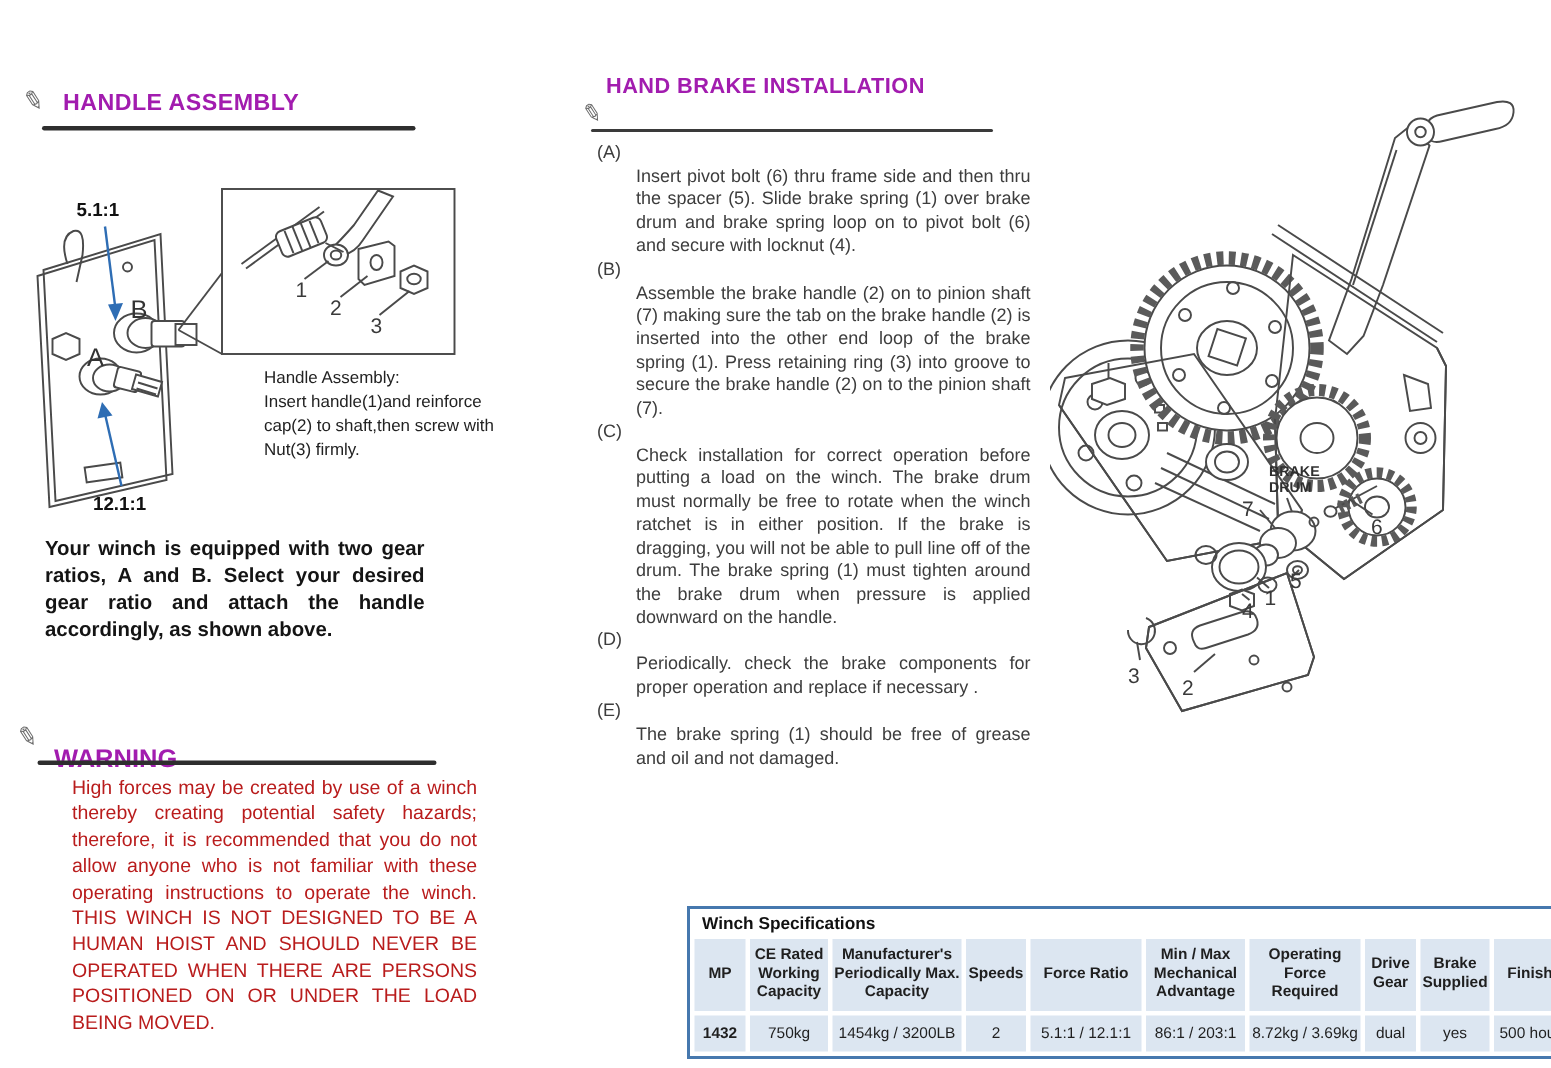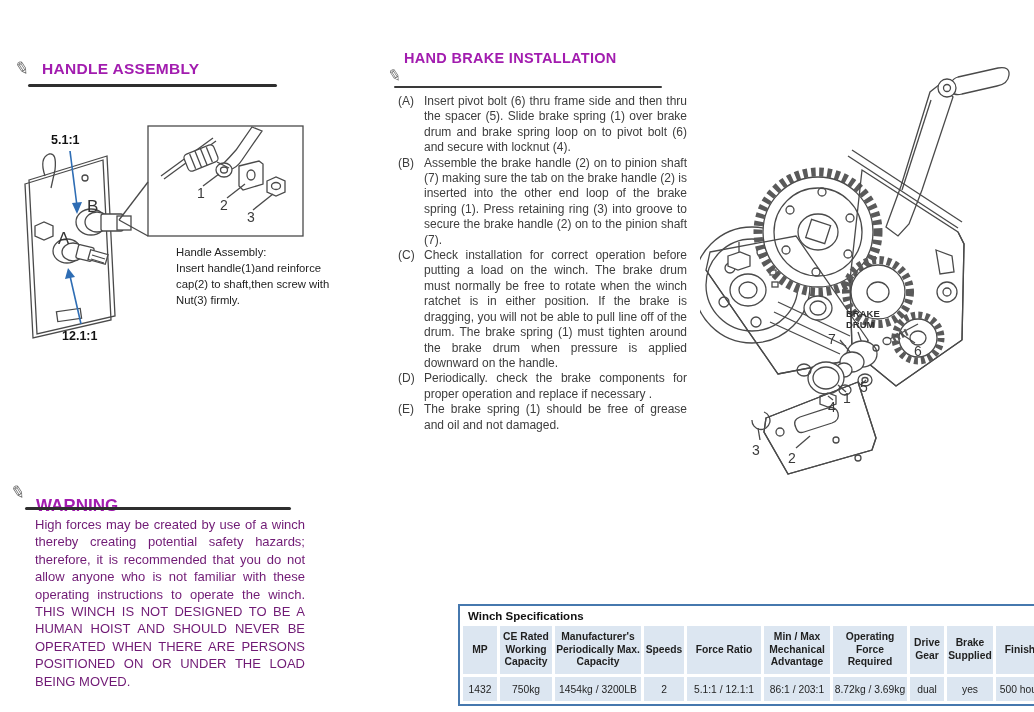--- a/index.html
+++ b/index.html
@@ -4,38 +4,38 @@
 <style>
   html,body{margin:0;padding:0;background:#e9e9e9;}
   .page{position:relative;width:1034px;height:712px;background:#ffffff;overflow:hidden;
         font-family:"Liberation Sans","DejaVu Sans",sans-serif;color:#2b2b2b;}
   .abs{position:absolute;}
   
   .h-title{font-weight:bold;color:#a21caf;white-space:nowrap;}
   .rule{position:absolute;background:#2e2e2e;border-radius:2px;}
   .pencil{position:absolute;color:#6b6b6b;transform:rotate(12deg);}
   
-  .body-txt{color:#701a75;text-align:justify;}
+  .body-txt{color:#b91c1c;text-align:justify;margin-left:13px;}
   .intro{font-weight:bold;color:#141414;text-align:justify;}
   .caption{font-size:11.3px;line-height:1.42;color:#222;white-space:pre-line;margin-left:24px;}
   
   .steps{position:absolute;left:398px;top:94px;width:289px;}
   .step{display:flex;font-size:12px;line-height:15.4px;color:#3d3d3d;}
   .step .lbl{flex:0 0 26px;}
-  .step .txt{flex:1;text-align:justify;}
+  .step .txt{flex:1;text-align:justify;margin-top:16px;}
   
   .spec{position:absolute;left:458px;top:604px;width:584px;background:#fff;
         border:2px solid #4678ae;border-right:none;}
   .spec-title{font-size:11.5px;font-weight:bold;color:#111;padding:4px 8px 1px;}
   table.spec-t{border-collapse:separate;border-spacing:3px;width:100%;table-layout:fixed;}
   table.spec-t td{background:#dce6f1;text-align:center;vertical-align:middle;
         font-size:10.3px;color:#1f1f1f;padding:2px 1px;word-wrap:break-word;}
   table.spec-t thead td{font-weight:bold;height:44px;line-height:1.25;}
   table.spec-t tbody td{height:20px;}
-  td.b{font-weight:normal;}
+  td.b{font-weight:bold;}
   
   svg .ln{stroke:#4a4a4a;fill:none;stroke-width:1.3;}
   svg .fl{stroke:#4a4a4a;fill:#ffffff;stroke-width:1.3;}
   svg .teeth{stroke:#5a5a5a;fill:none;}
   svg .blue{stroke:#2e6db4;fill:none;stroke-width:1.6;}
   svg .bluef{fill:#2e6db4;stroke:none;}
   svg text{font-family:"Liberation Sans","DejaVu Sans",sans-serif;fill:#2f2f2f;}
   svg .num{font-size:14px;fill:#3a3a3a;}
   svg .ratio{font-weight:bold;font-size:12.5px;fill:#111;}
   svg .letter{font-size:17px;fill:#333;}
@@ -118,20 +118,21 @@
       <text class="num" x="205" y="92">2</text>
       <text class="num" x="232" y="104">3</text>
     </g>
   </svg>
 
   <div class="abs caption" style="left:152px;top:244px;width:162px;">Handle Assembly:
 Insert handle(1)and reinforce
 cap(2) to shaft,then screw with
 Nut(3) firmly.</div>
 
+  <div class="abs intro" style="left:30px;top:357px;width:253px;font-size:13.6px;line-height:18px;">Your winch is equipped with two gear ratios, A and B. Select your desired gear ratio and attach the handle accordingly, as shown above.</div>
 
   <span class="pencil" style="left:11px;top:482px;font-size:17px;">✎</span>
   <div class="abs h-title" style="left:36px;top:496px;font-size:17px;">WARNING</div>
   <div class="rule" style="left:25px;top:507px;width:266px;height:2.5px;"></div>
   <div class="abs body-txt" style="left:35px;top:516px;width:270px;font-size:13px;line-height:17.4px;">High forces may be created by use of a winch thereby creating potential safety hazards; therefore, it is recommended that you do not allow anyone who is not familiar with these operating instructions to operate the winch. THIS WINCH IS NOT DESIGNED TO BE A HUMAN HOIST AND SHOULD NEVER BE OPERATED WHEN THERE ARE PERSONS POSITIONED ON OR UNDER THE LOAD BEING MOVED.</div>
 
   <span class="pencil" style="left:388px;top:66px;font-size:16px;">✎</span>
   <div class="abs h-title" style="left:404px;top:50px;font-size:14.5px;letter-spacing:.3px;">HAND BRAKE INSTALLATION</div>
   <div class="rule" style="left:394px;top:86px;width:268px;height:2px;background:#3a3a3a;"></div>
 

